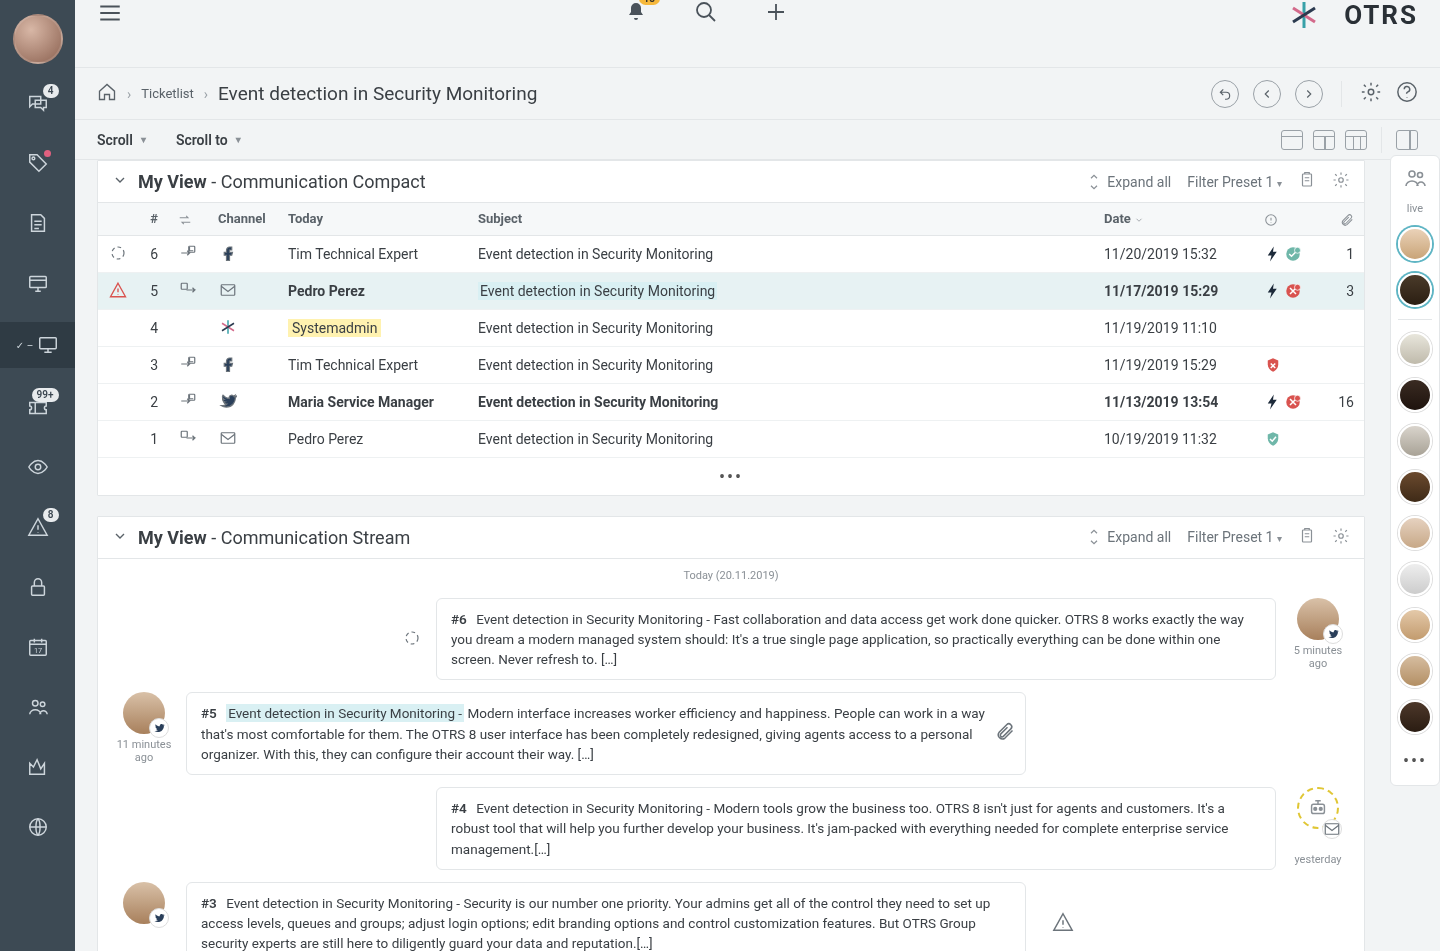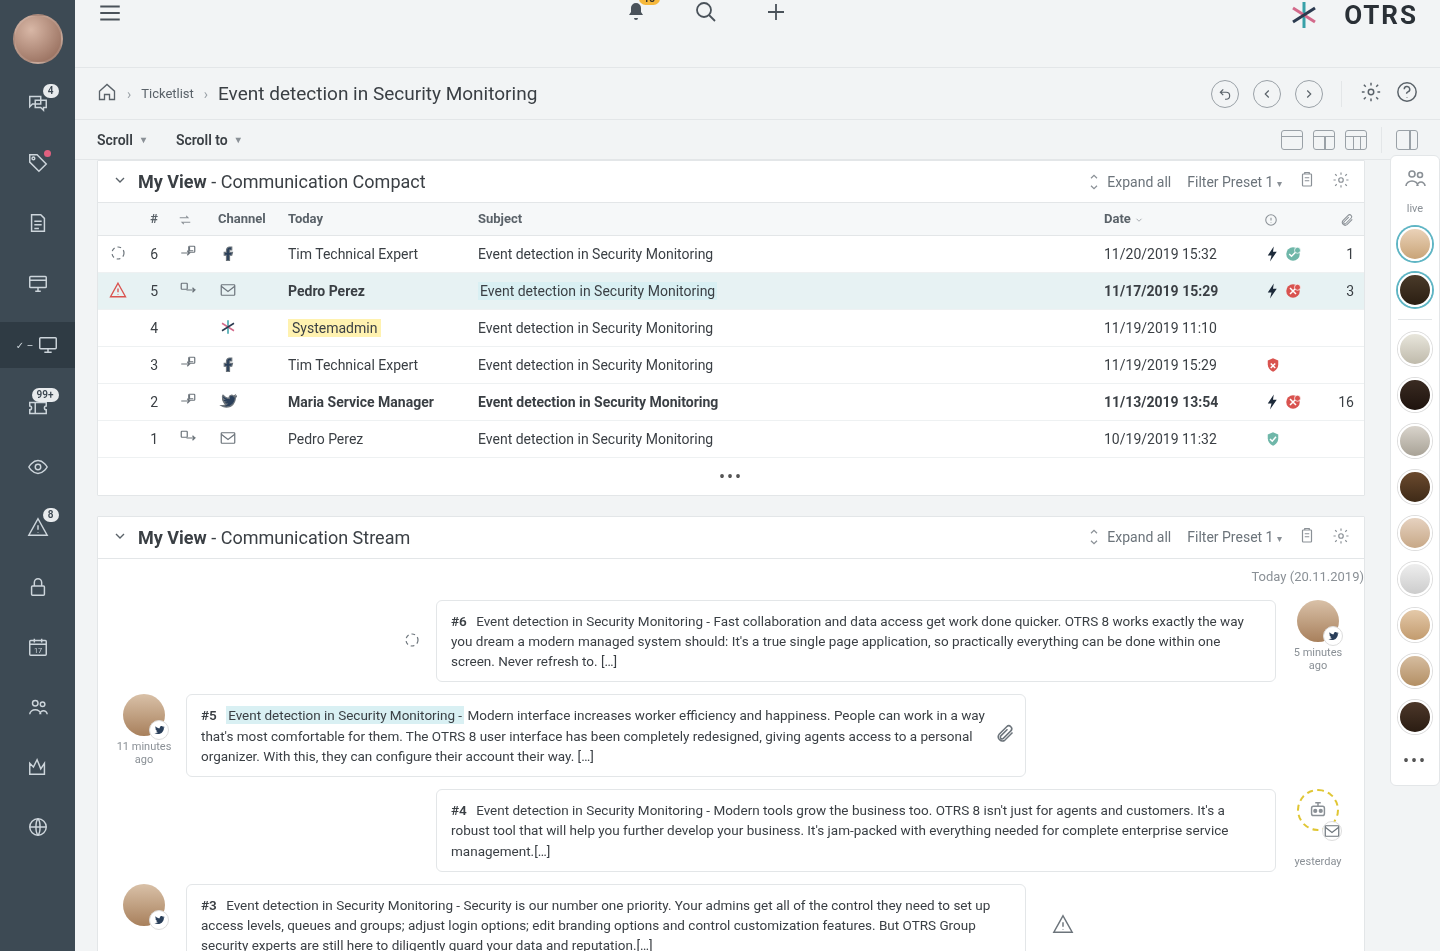--- a/index.html
+++ b/index.html
@@ -106,21 +106,21 @@
   .num{text-align:right;width:30px;}
   .date{white-space:nowrap;width:160px;}
   .status-col{width:70px;}
   .att-col{width:40px;text-align:right;}
   .cell-icon{display:inline-flex;width:20px;height:20px;align-items:center;justify-content:center;}
   .cell-icon svg{width:18px;height:18px;stroke:#6c747b;fill:none;stroke-width:1.6;}
   .stat-ic{display:inline-block;width:18px;height:18px;vertical-align:middle;margin-right:2px;}
   .more-row{text-align:center;padding:8px 0;font-size:18px;letter-spacing:2px;color:#555;}
 
   
-  .date-sep{text-align:right;font-size:13px;color:#8a9096;padding:10px 0;}
+  .date-sep{text-align:center;font-size:11px;color:#8a9096;padding:10px 0;}
   .bubble-row{display:flex;align-items:flex-start;gap:14px;padding:6px 18px;}
   .bubble-row.right{flex-direction:row-reverse;}
   .avmini{width:42px;height:42px;border-radius:50%;background:#ccc;position:relative;flex-shrink:0;}
   .avmini .ch-badge{position:absolute;bottom:-4px;right:-4px;width:20px;height:20px;border-radius:50%;background:#fff;border:1px solid #ddd;display:flex;align-items:center;justify-content:center;}
   .avmini .ch-badge svg{width:12px;height:12px;fill:#2a3f5a;}
   .timeago{font-size:11px;color:#8a9096;text-align:center;margin-top:4px;}
   .avcol{display:flex;flex-direction:column;align-items:center;width:56px;}
   .bubble{flex:1;border:1px solid var(--border);border-radius:6px;padding:10px 14px;font-size:13.5px;line-height:1.5;position:relative;max-width:840px;}
   .bubble .bid{font-weight:600;margin-right:6px;}
   .clip-ic{position:absolute;right:10px;top:50%;transform:translateY(-50%);}

